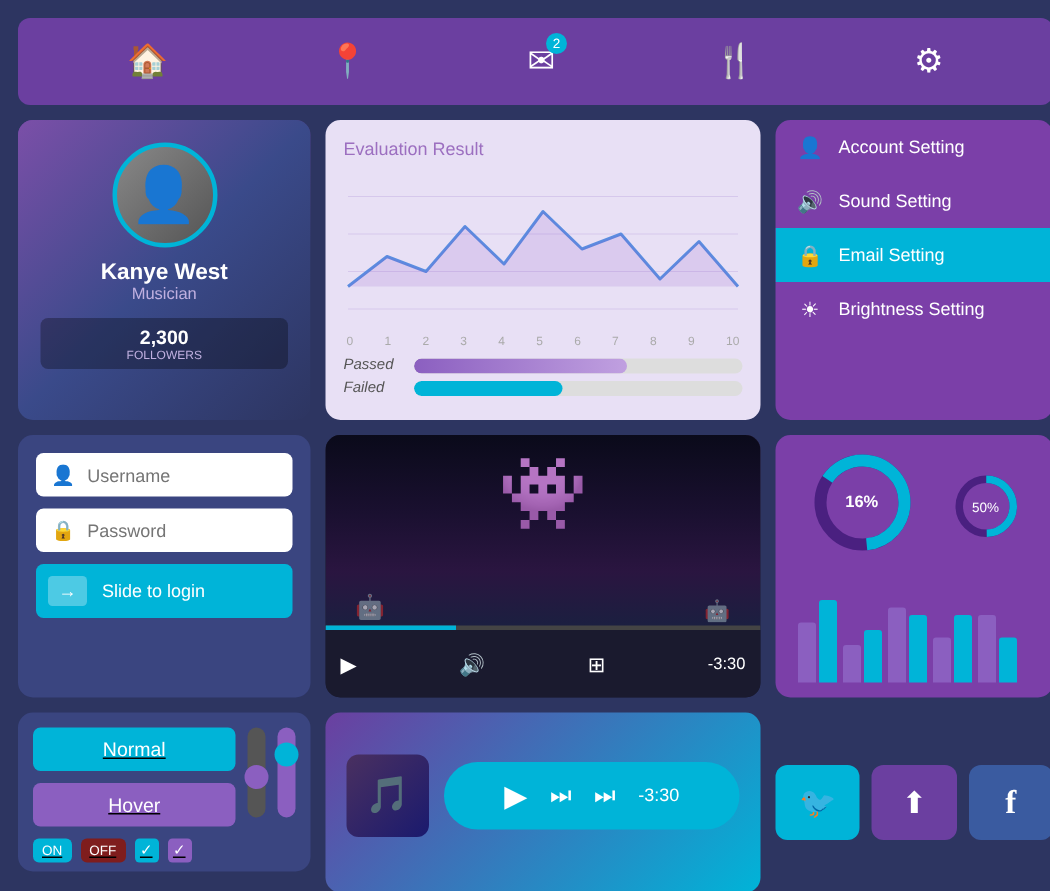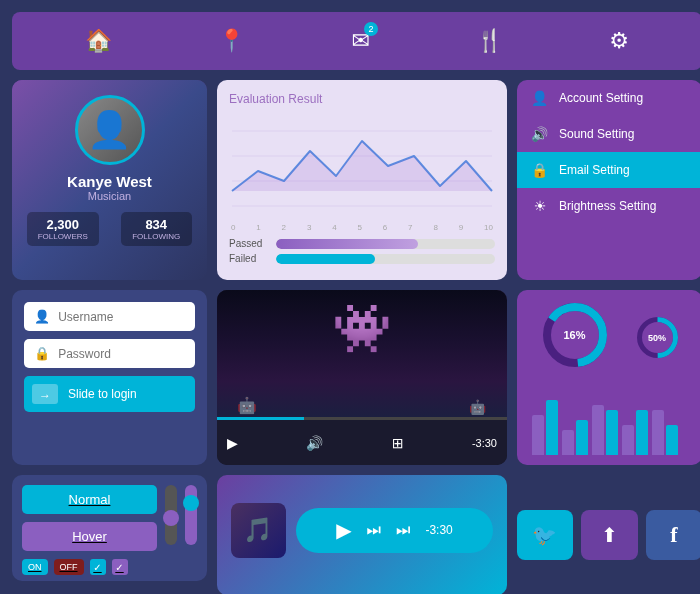--- a/index.html
+++ b/index.html
@@ -159,20 +159,21 @@
       font-size: 8px;
     }
     .progress-section {
       margin-top: 6px;
     }
     .progress-row {
       display: flex;
       align-items: center;
       gap: 12px;
       margin-bottom: 4px;
+      font-style: italic;
     }
     .progress-label {
       color: #555;
       font-size: 10px;
       width: 35px;
     }
     .progress-bar-bg {
       flex: 1;
       height: 10px;
       background: #ddd;
@@ -351,21 +352,21 @@
       align-self: flex-end;
       margin-bottom: 10px;
     }
     .small-donut-label {
       position: absolute;
       top: 50%;
       left: 50%;
       transform: translate(-50%, -50%);
       color: white;
       font-size: 9px;
-      font-weight: bold;
+      font-weight: normal;
     }
     .bar-chart {
       display: flex;
       align-items: flex-end;
       gap: 4px;
       height: 55px;
       width: 100%;
       padding: 0 5px;
     }
     .bar-group {
@@ -577,24 +578,20 @@
     <div class="profile-bg"></div>
     <div class="profile-avatar-wrap">
       <span class="avatar-person">👤</span>
     </div>
     <div class="profile-name">Kanye West</div>
     <div class="profile-title">Musician</div>
     <div class="profile-stats">
       <div class="stat-box">
         <div class="stat-num">2,300</div>
         <div class="stat-label">FOLLOWERS</div>
-      </div>
-      <div class="stat-box">
-        <div class="stat-num">834</div>
-        <div class="stat-label">FOLLOWING</div>
       </div>
     </div>
   </div>
 
   <div class="eval-card">
     <div class="eval-title">Evaluation Result</div>
     <div class="chart-area">
       <svg class="chart-svg" viewBox="0 0 260 110" xmlns="http://www.w3.org/2000/svg">
 
         <line x1="0" y1="20" x2="260" y2="20" stroke="#d0c0e8" stroke-width="0.5"></line>

